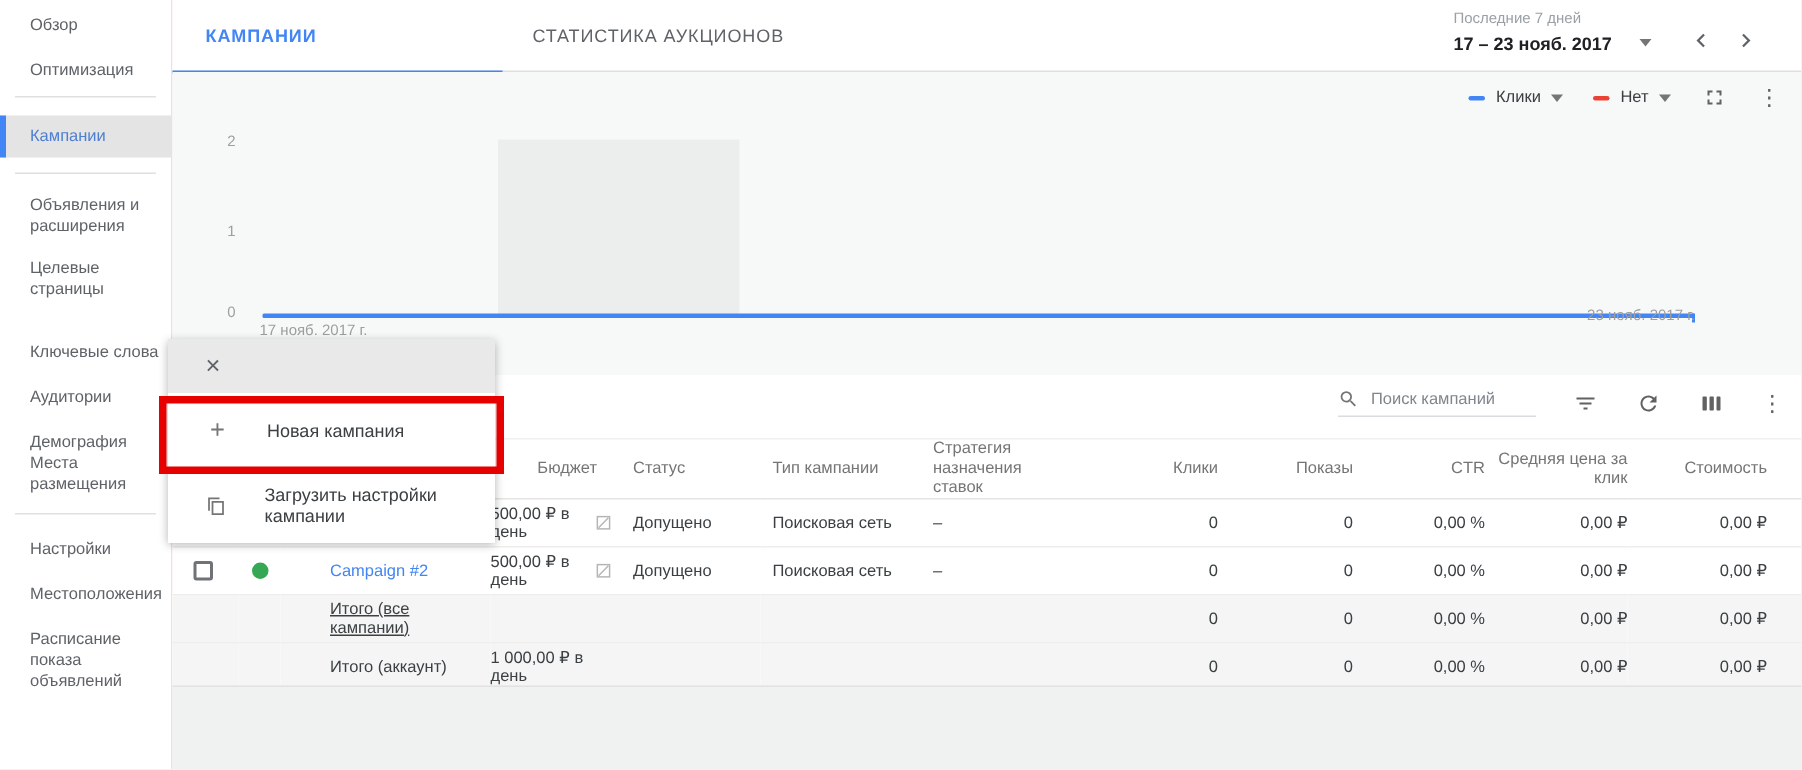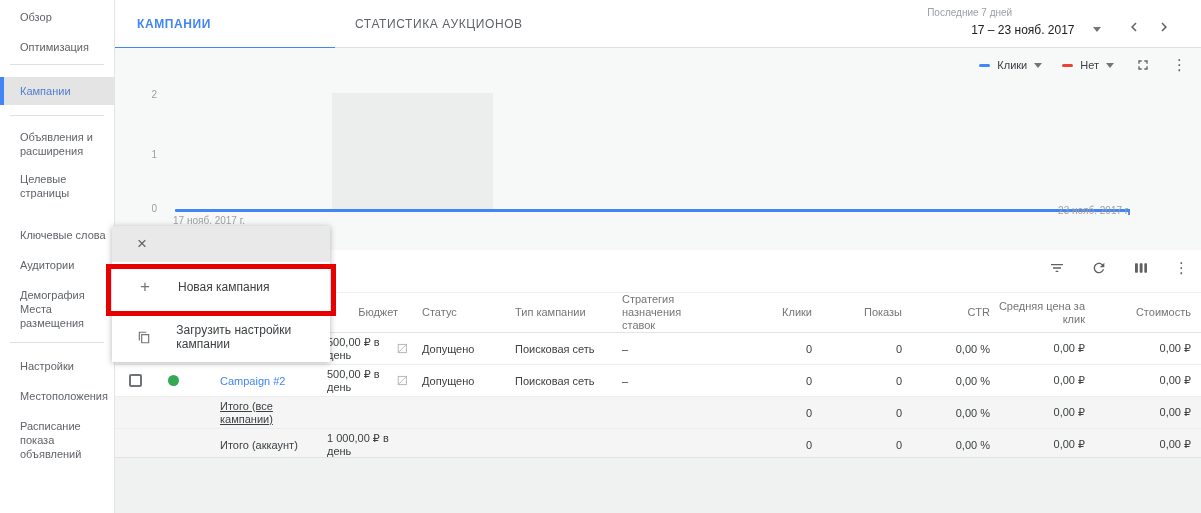--- a/index.html
+++ b/index.html
@@ -24,21 +24,21 @@
   .tabbar { position:absolute; left:0; top:0; width:1086px; height:48px; background:#fff;
             border-bottom:1px solid #e0e0e0; }
   .tab { position:absolute; top:0; height:48px; display:flex; align-items:center;
          font-size:12px; letter-spacing:.6px; font-weight:bold; color:#5f6368; cursor:pointer; }
   .tab-1 { left:0; width:220px; padding-left:22px; color:#4285f4; }
   .tab-1::after { content:""; position:absolute; left:0; bottom:-1px; width:220px; height:2px; background:#4285f4; }
   .tab-2 { left:240px; padding-left:0; font-weight:normal; }
 
   .dater { position:absolute; top:7px; right:100px; text-align:left; }
   .dater .preset { font-size:10px; color:#9aa0a6; margin-bottom:2px; }
-  .dater .val { font-size:12px; color:#202124; font-weight:normal;margin-left:44px; }
+  .dater .val { font-size:12px; color:#202124; font-weight:bold; }
   .caret { display:inline-block; width:0; height:0; border-left:4px solid transparent;
            border-right:4px solid transparent; border-top:5px solid #757575; vertical-align:middle; }
   .dater .caret { margin-left:14px; }
   .chev { position:absolute; top:18px; width:18px; height:18px; cursor:pointer; }
   .chev svg { width:18px; height:18px; fill:#5f6368; }
   .chev.l { right:58px; } .chev.r { right:28px; }
 
   
   .chart { position:absolute; left:0; top:48px; width:1086px; height:202px; background:#f7f8f8; }
   .controls { position:absolute; top:8px; right:14px; display:flex; align-items:center; gap:20px; }
@@ -66,21 +66,21 @@
 
   table.grid { position:absolute; top:42px; left:0; width:1086px; border-collapse:collapse; table-layout:fixed;
                font-size:11px; color:#3c4043; border-top:1px solid #f0f0f0; }
   table.grid th { font-weight:normal; color:#757575; height:36px; vertical-align:middle;
                   border-bottom:1px solid #e4e4e4; line-height:13px; cursor:pointer; }
   table.grid td { height:32px; vertical-align:middle; border-bottom:1px solid #ededed; }
   tr.total td { background:#f5f5f5; }
   tr.lastrow td { border-bottom:1px solid #e2e2e2; }
   .al { text-align:left; } .ar { text-align:right; }
   .pl10 { padding-left:10px; } .pl8 { padding-left:8px; } .pl33 { padding-left:33px; }
-  .pr11 { padding-right:10px;text-align:right; } .pr14 { padding-right:14px; }
+  .pr11 { padding-right:23px;text-align:right; } .pr14 { padding-right:14px; }
   .cbx { width:13px; height:13px; border:2px solid #6f7377; border-radius:2px; margin-left:14px; cursor:pointer; }
   .dot { width:11px; height:11px; border-radius:50%; background:#34a853; margin:0 auto; }
   .link { color:#4285f4; cursor:pointer; }
   .budgetcell { display:flex; align-items:center; justify-content:flex-end; gap:5px; padding-right:4px; }
   .namecell2 { line-height:13px;text-decoration:underline; }
 
   .below { position:absolute; left:0; top:457px; width:1086px; height:56px; background:#f0f1f1;
            border-top:1px solid #e2e2e2; }
 
   
@@ -169,20 +169,26 @@
 
       <div class="hoverbox"></div>
       <div class="chline"></div>
 
       <div class="xlab l">17 нояб. 2017 г.</div>
       <div class="xlab r">23 нояб. 2017 г.</div>
     </div>
 
     <div class="tsec">
       <div class="ttools">
+        <div class="searchwrap">
+          <svg width="14" height="14" viewBox="0 0 24 24" fill="#757575">
+              <path d="M15.5 14h-.79l-.28-.27A6.47 6.47 0 0 0 16 9.5 6.5 6.5 0 1 0 9.5 16c1.61 0 3.09-.59 4.23-1.57l.27.28v.79l5 4.99L20.49 19l-4.99-5zm-6 0C7.01 14 5 11.99 5 9.5S7.01 5 9.5 5 14 7.01 14 9.5 11.99 14 9.5 14z"></path>
+            </svg>
+          <input type="text" placeholder="Поиск кампаний" style="">
+        </div>
         <span class="icon-btn">
           <svg width="16" height="16" viewBox="0 0 24 24">
               <path d="M10 18h4v-2h-4v2zM3 6v2h18V6H3zm3 7h12v-2H6v2z"></path>
             </svg>
         </span>
         <span class="icon-btn">
           <svg width="16" height="16" viewBox="0 0 24 24">
               <path d="M17.65 6.35C16.2 4.9 14.21 4 12 4c-4.42 0-7.99 3.58-8 8s3.57 8 8 8c3.73 0 6.84-2.55 7.73-6h-2.08c-.82 2.33-3.04 4-5.65 4-3.31 0-6-2.69-6-6s2.69-6 6-6c1.66 0 3.14.69 4.22 1.78L13 11h7V4l-2.35 2.35z"></path>
             </svg>
         </span>

